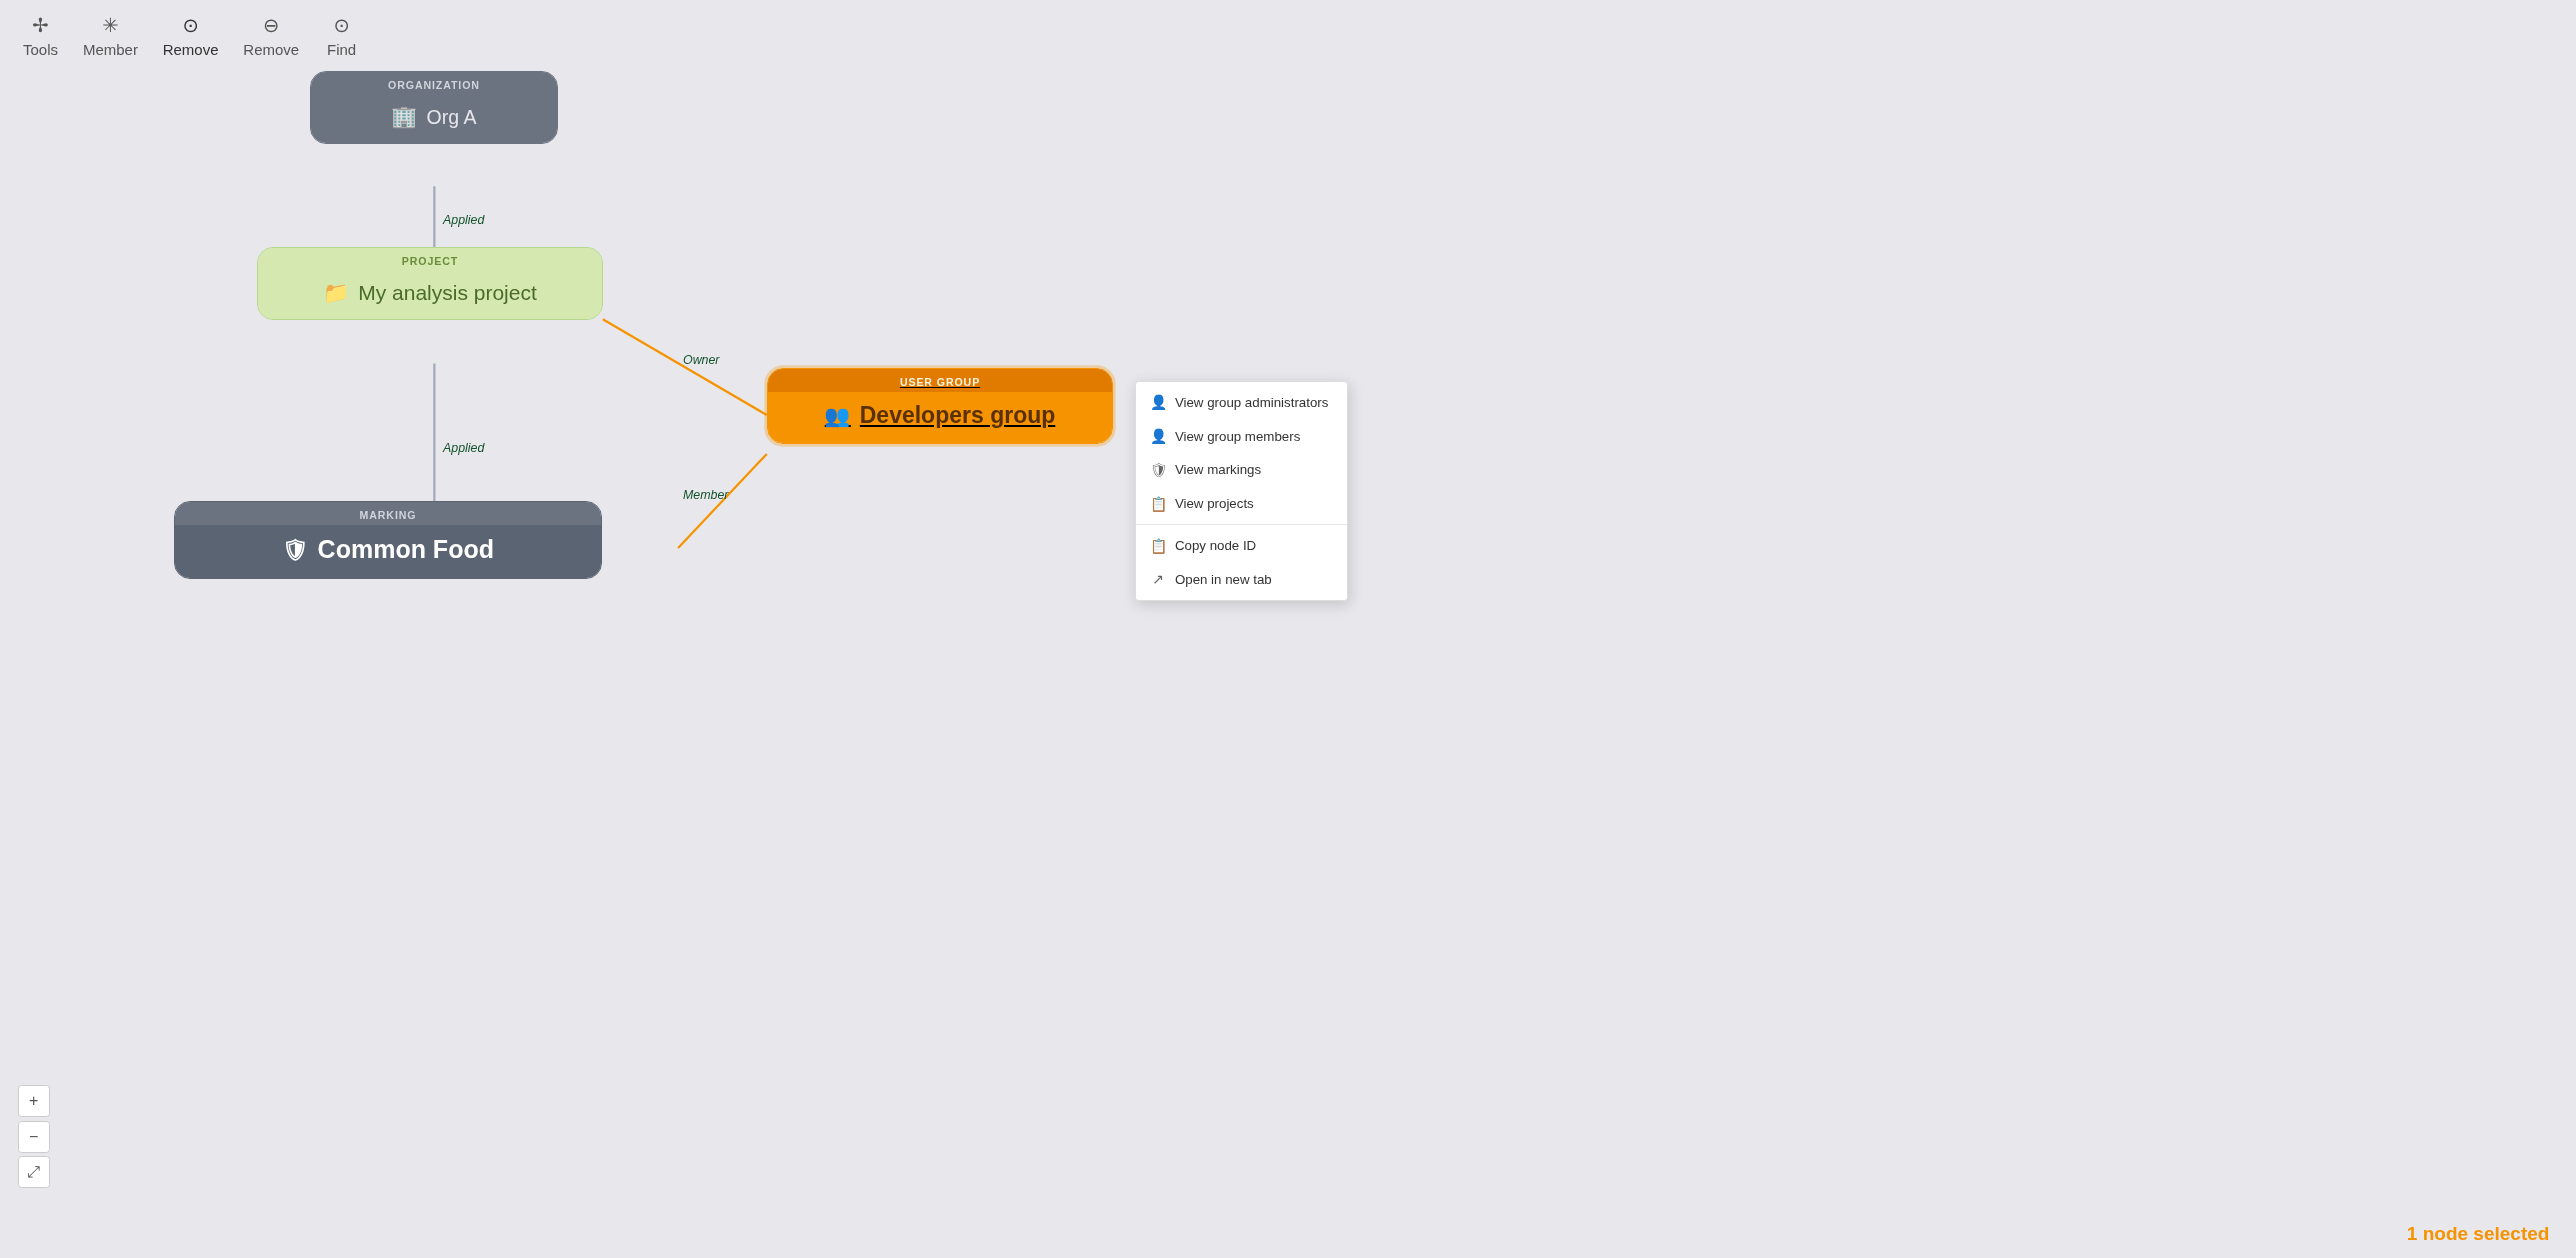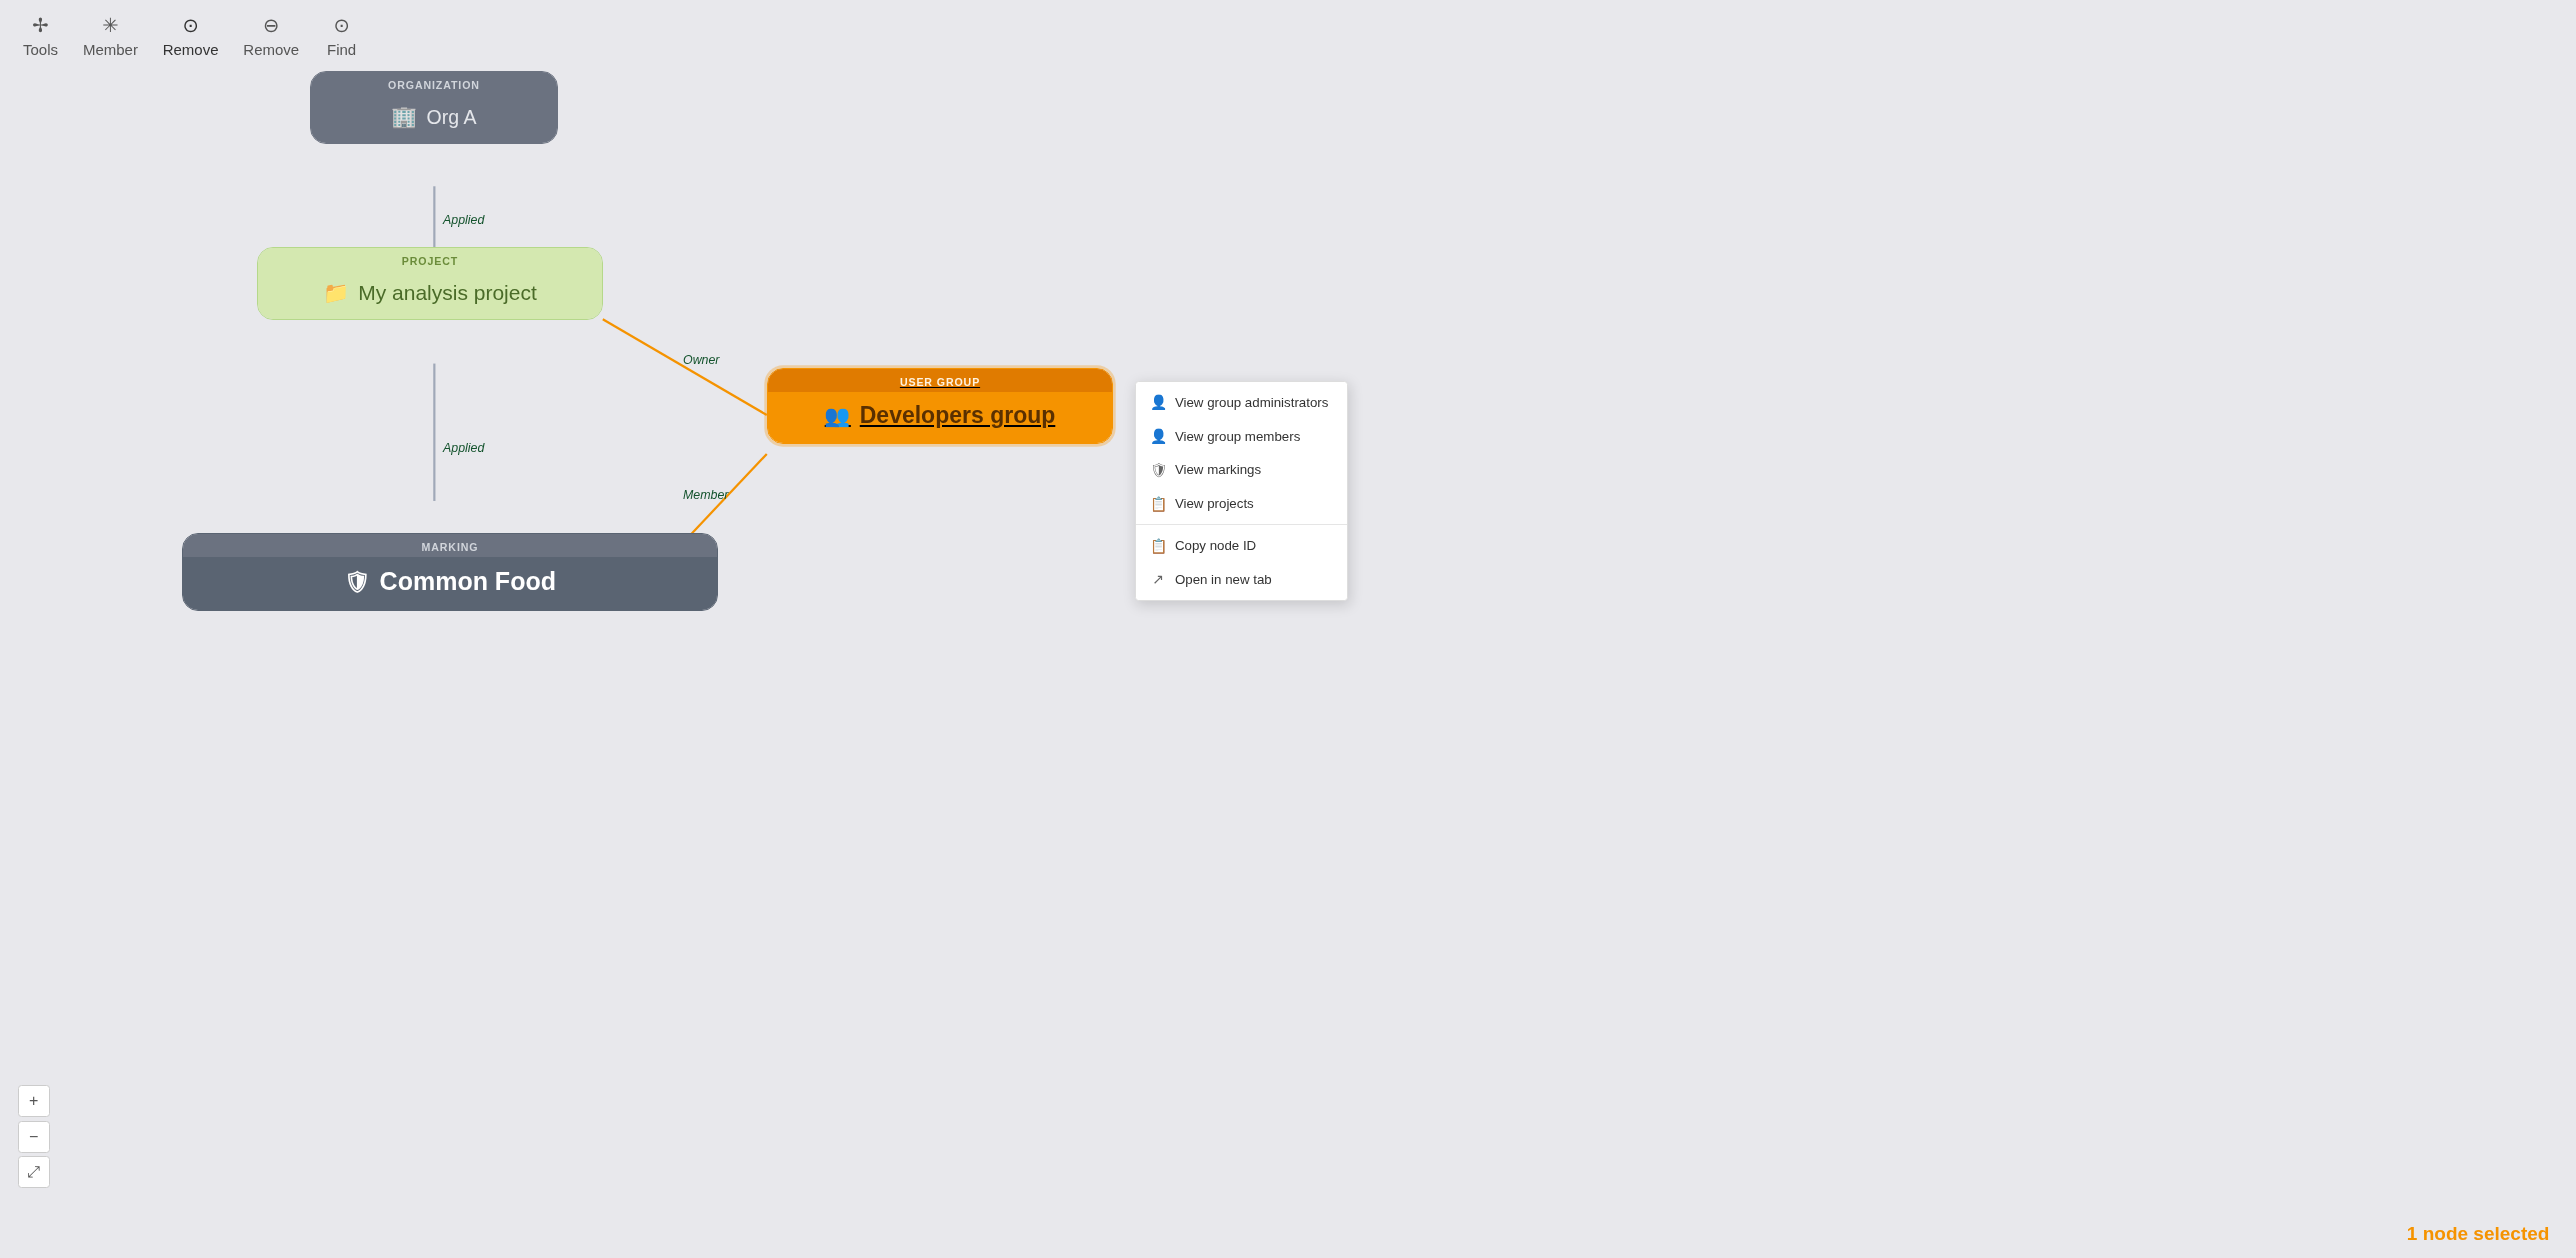--- a/index.html
+++ b/index.html
@@ -82,24 +82,23 @@
     .node-project {
       left: 257px;
       top: 247px;
       width: 346px;
     }
     .project-node .node-header { background: #d4e8b0; color: #6b8c3a; }
     .project-node .node-body { background: #d4e8b0; color: #4a6b28; font-size: 21px; }
 
     
     .node-marking {
-      left: 182px;
+      left: 174px;
       top: 501px;
-      width: 536px;
-      margin-top: 32px;
+      width: 428px;
     }
     .marking-node .node-header { background: #6b7280; color: #d1d5db; }
     .marking-node .node-body { background: #5a6472; color: #fff; font-size: 25px; font-weight: 600; }
 
     
     .node-usergroup {
       left: 767px;
       top: 368px;
       width: 346px;
       text-decoration: underline;

